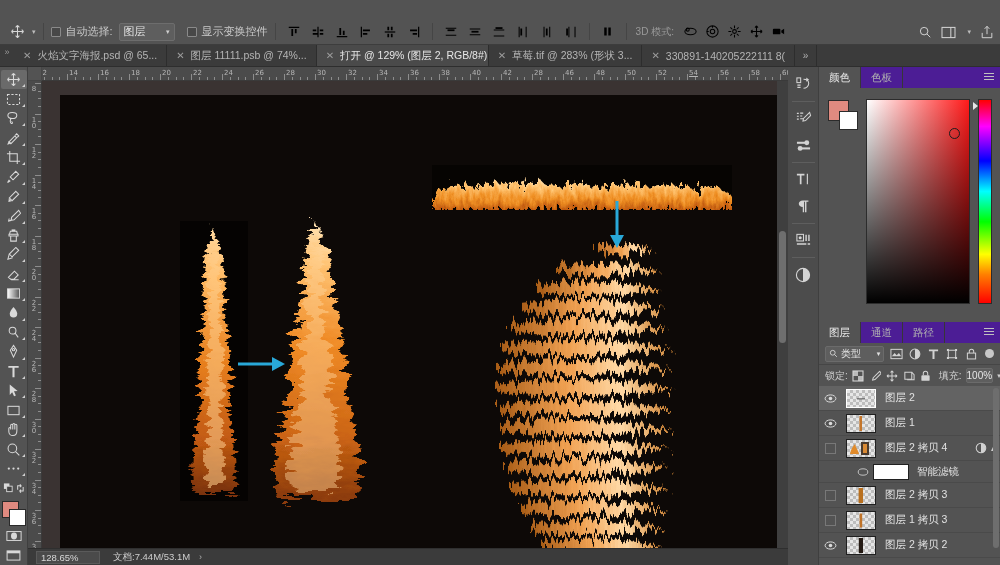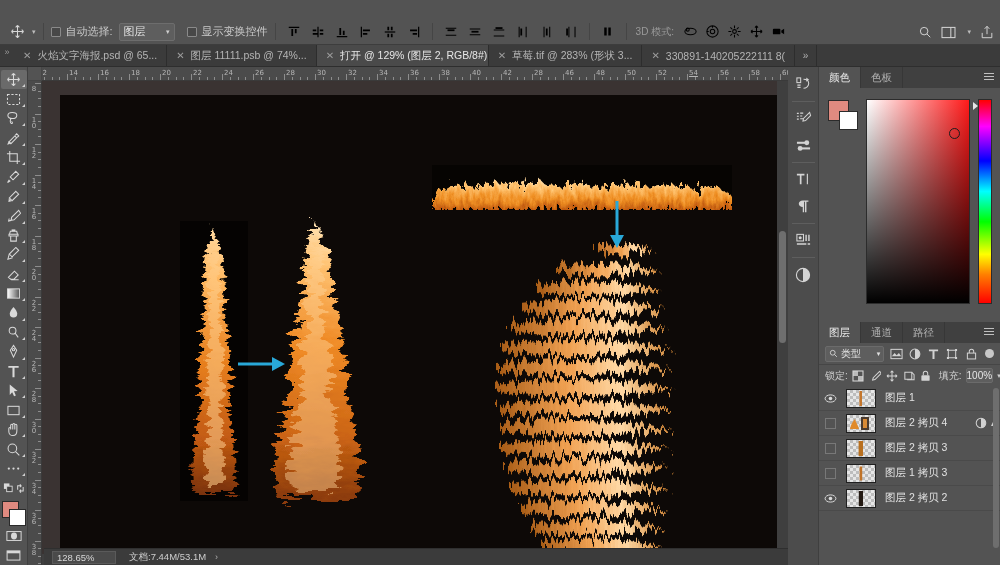--- a/index.html
+++ b/index.html
@@ -128,41 +128,41 @@
   
   .sb-v { position:absolute; right:0; top:14px; width:11px; bottom:11px; background:#3f3f3f; }
   .sb-v .thumb { position:absolute; left:2px; top:150px; width:7px; height:112px; background:#6e6e6e; border-radius:4px; }
   .sb-h { position:absolute; left:14px; right:11px; bottom:0; height:11px; background:#3f3f3f; }
   .sb-h .thumb { position:absolute; top:2px; left:370px; width:175px; height:7px; background:#6e6e6e; border-radius:4px; }
 
   
   .statusbar {
     position:absolute; left:28px; bottom:0; width:760px; height:17px;
     background:#3b3b3b; border-top:1px solid #2f2f2f;
-    display:flex; align-items:center;margin-left:16px;
+    display:flex; align-items:center;
   }
   .zoomfield {
     width:64px; height:13px; margin-left:8px; background:#4a4a4a; border:1px solid #5a5a5a;
     font-size:9.5px; color:#d8d8d8; display:flex; align-items:center; padding-left:4px;
   }
   .docinfo { margin-left:13px; font-size:9.5px; color:#cdcdcd; }
   .docinfo-arrow { margin-left:9px; font-size:9px; color:#b0b0b0; }
 
   
   .rail {
     position:absolute; left:788px; top:67px; width:31px; height:498px;
     background:#4c4c4c; border-right:1px solid #3f3f3f;
     display:flex; flex-direction:column; align-items:center; padding-top:4px;
   }
   .rail-item { width:27px; height:27px; display:flex; align-items:center; justify-content:center; color:#d4d4d4; }
   .rail-sep { width:23px; height:1px; background:#5e5e5e; margin:3px 0; }
 
   
   .panels { position:absolute; left:819px; top:67px; width:181px; height:498px; background:#535353; }
-  .ptabs { display:flex; height:21px; background:#404040; position:relative;font-family:Liberation Mono, monospace; }
+  .ptabs { display:flex; height:21px; background:#4c1d95; position:relative;font-family:Liberation Mono, monospace; }
   .ptab {
     padding:0 10px; display:flex; align-items:center; font-size:10.5px; color:#b0b0b0;
     border-right:1px solid #373737;
   }
   .ptab.active { background:#535353; color:#e8e8e8; }
   .pmenu { position:absolute; right:6px; top:6px; display:flex; flex-direction:column; gap:2px; }
   .pmenu i { display:block; width:10px; height:1px; background:#c0c0c0; }
 
   
   .colorpanel { height:234px; background:#535353; position:relative; }
@@ -1094,20 +1094,34 @@
               </svg>
           </span>
         </span>
         <span class="lp-lbl" style="margin-left:4px">填充:</span>
         <span class="lp-num">100%</span>
         <span class="cvt">▾</span>
       </div>
 
       <div class="lp-list">
 
+        <div class="lrow sel">
+          <span class="leye">
+            <svg width="13" height="9" viewBox="0 0 14 10">
+                <ellipse class="s" cx="7" cy="5" rx="6" ry="4"></ellipse>
+                <circle class="f" cx="7" cy="5" r="2"></circle>
+              </svg>
+          </span>
+          <span class="lthumb selected">
+            <svg width="28" height="17" viewBox="0 0 28 17" style="position:absolute;left:0;top:0">
+                <path d="M10 8.3h8v1.1h-8z" fill="#5d5d5d"></path>
+              </svg>
+          </span>
+          <span class="lname">图层 2</span>
+        </div>
 
         <div class="lrow">
           <span class="leye">
             <svg width="13" height="9" viewBox="0 0 14 10">
                 <ellipse class="s" cx="7" cy="5" rx="6" ry="4"></ellipse>
                 <circle class="f" cx="7" cy="5" r="2"></circle>
               </svg>
           </span>
           <span class="lthumb">
             <svg width="28" height="17" viewBox="0 0 28 17" style="position:absolute;left:0;top:0">
@@ -1133,20 +1147,29 @@
             <span>
               <svg width="12" height="12" viewBox="0 0 13 13" style="color:#d2d2d2">
                   <circle class="s" cx="6.5" cy="6.5" r="5.2"></circle>
                   <path class="f" d="M6.5 1.3a5.2 5.2 0 010 10.4z"></path>
                 </svg>
             </span>
             <span style="font-size:8px;color:#cfcfcf">▴</span>
           </span>
         </div>
 
+        <div class="lsub">
+          <span class="se">
+            <svg width="12" height="8" viewBox="0 0 14 10">
+                <ellipse class="s" cx="7" cy="5" rx="6" ry="4"></ellipse>
+              </svg>
+          </span>
+          <span class="lsub-mask"></span>
+          <span class="lsub-name">智能滤镜</span>
+        </div>
 
 
         <div class="lrow">
           <span class="leye">
             <span class="leyebox"></span>
           </span>
           <span class="lthumb">
             <svg width="28" height="17" viewBox="0 0 28 17" style="position:absolute;left:0;top:0">
                 <rect x="11.6" y="1" width="4.4" height="15" fill="#b9701f"></rect>
               </svg>

